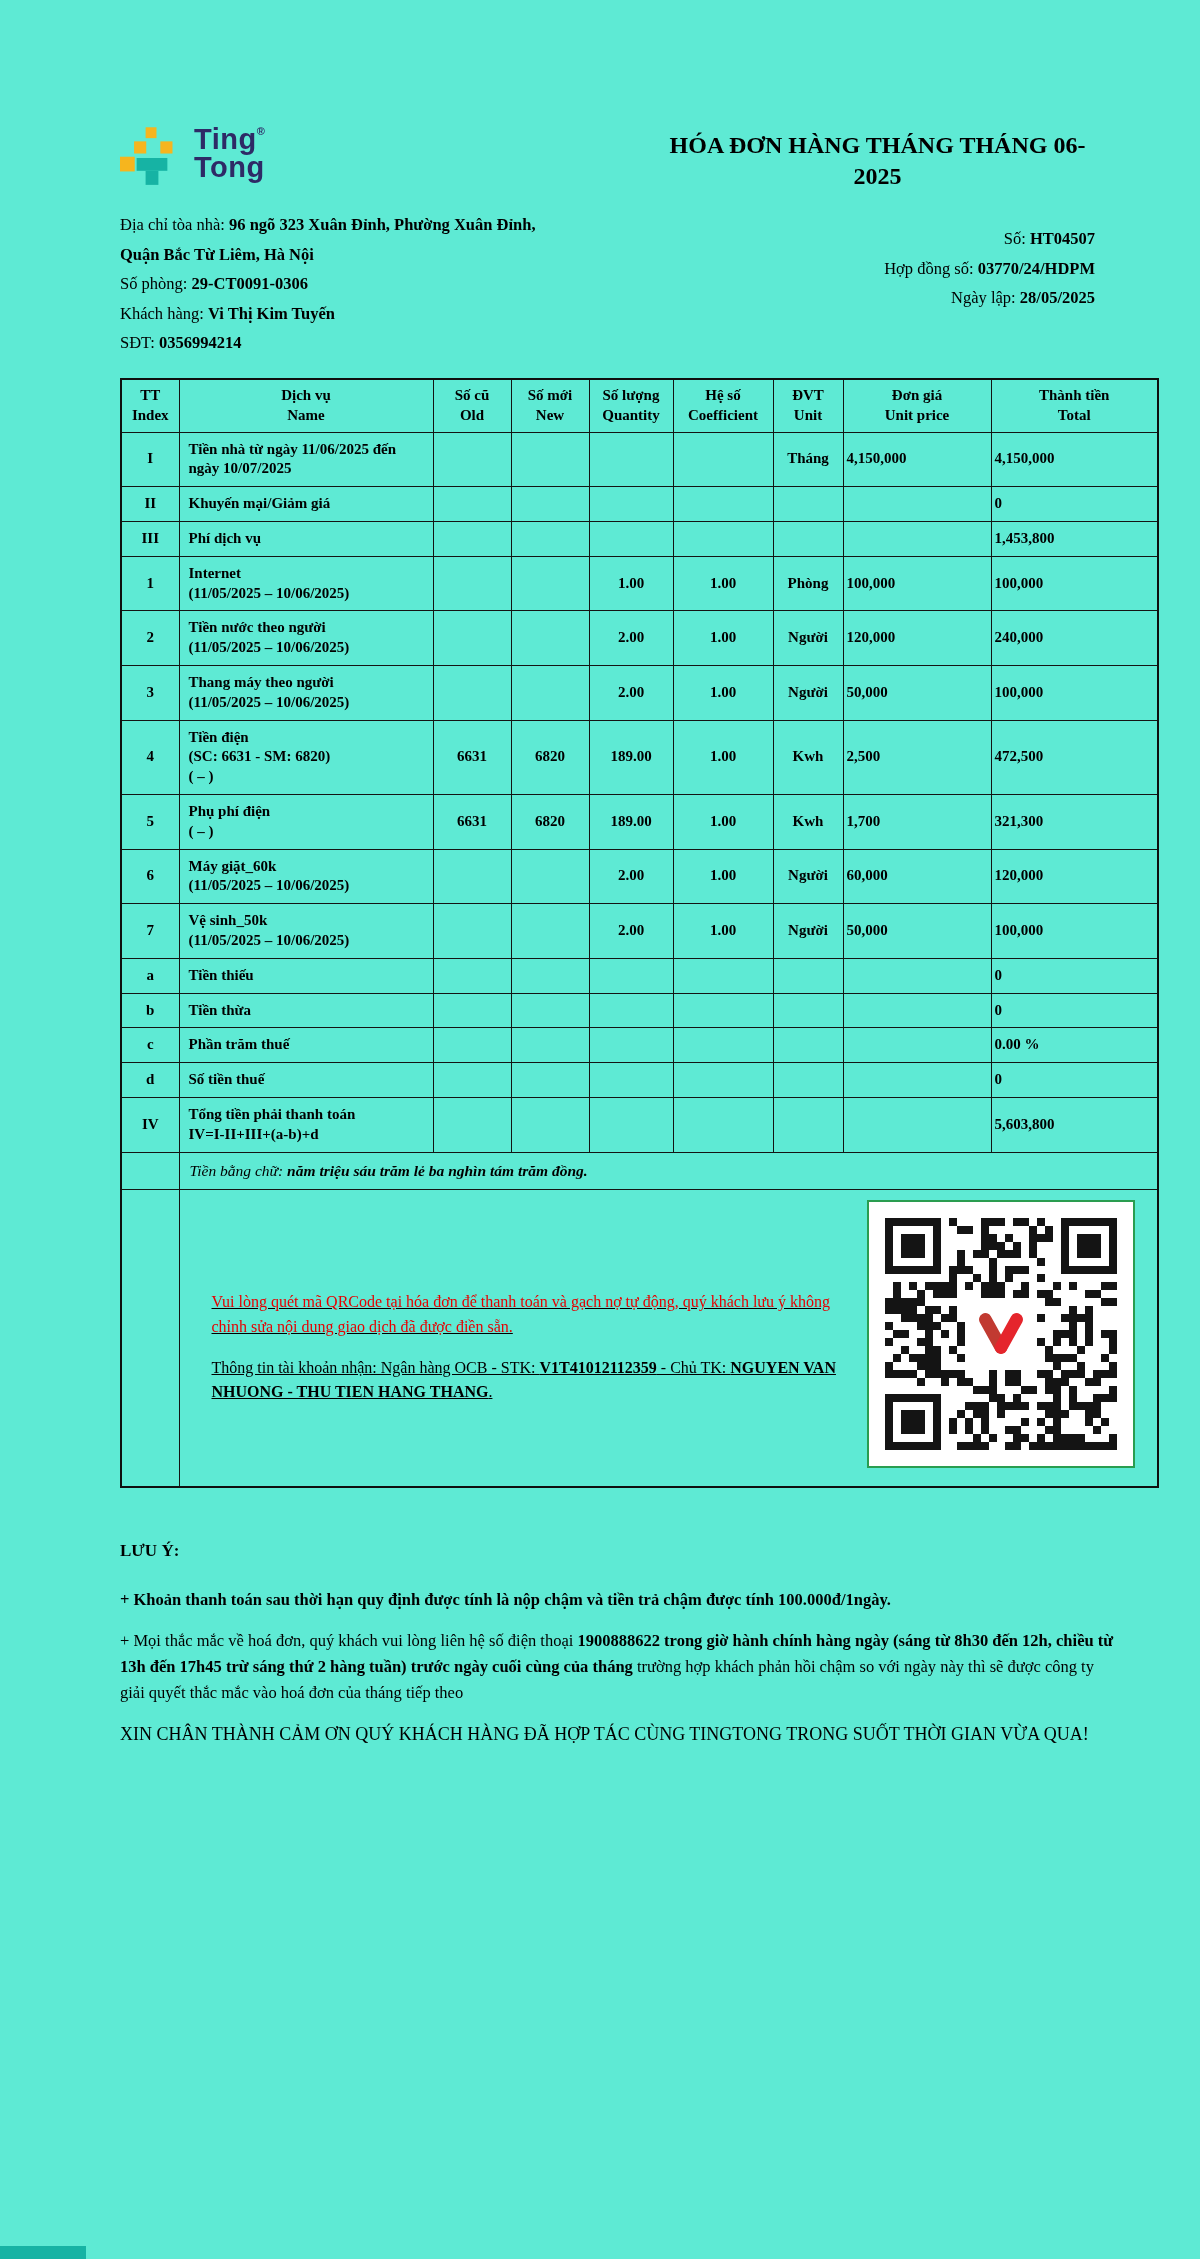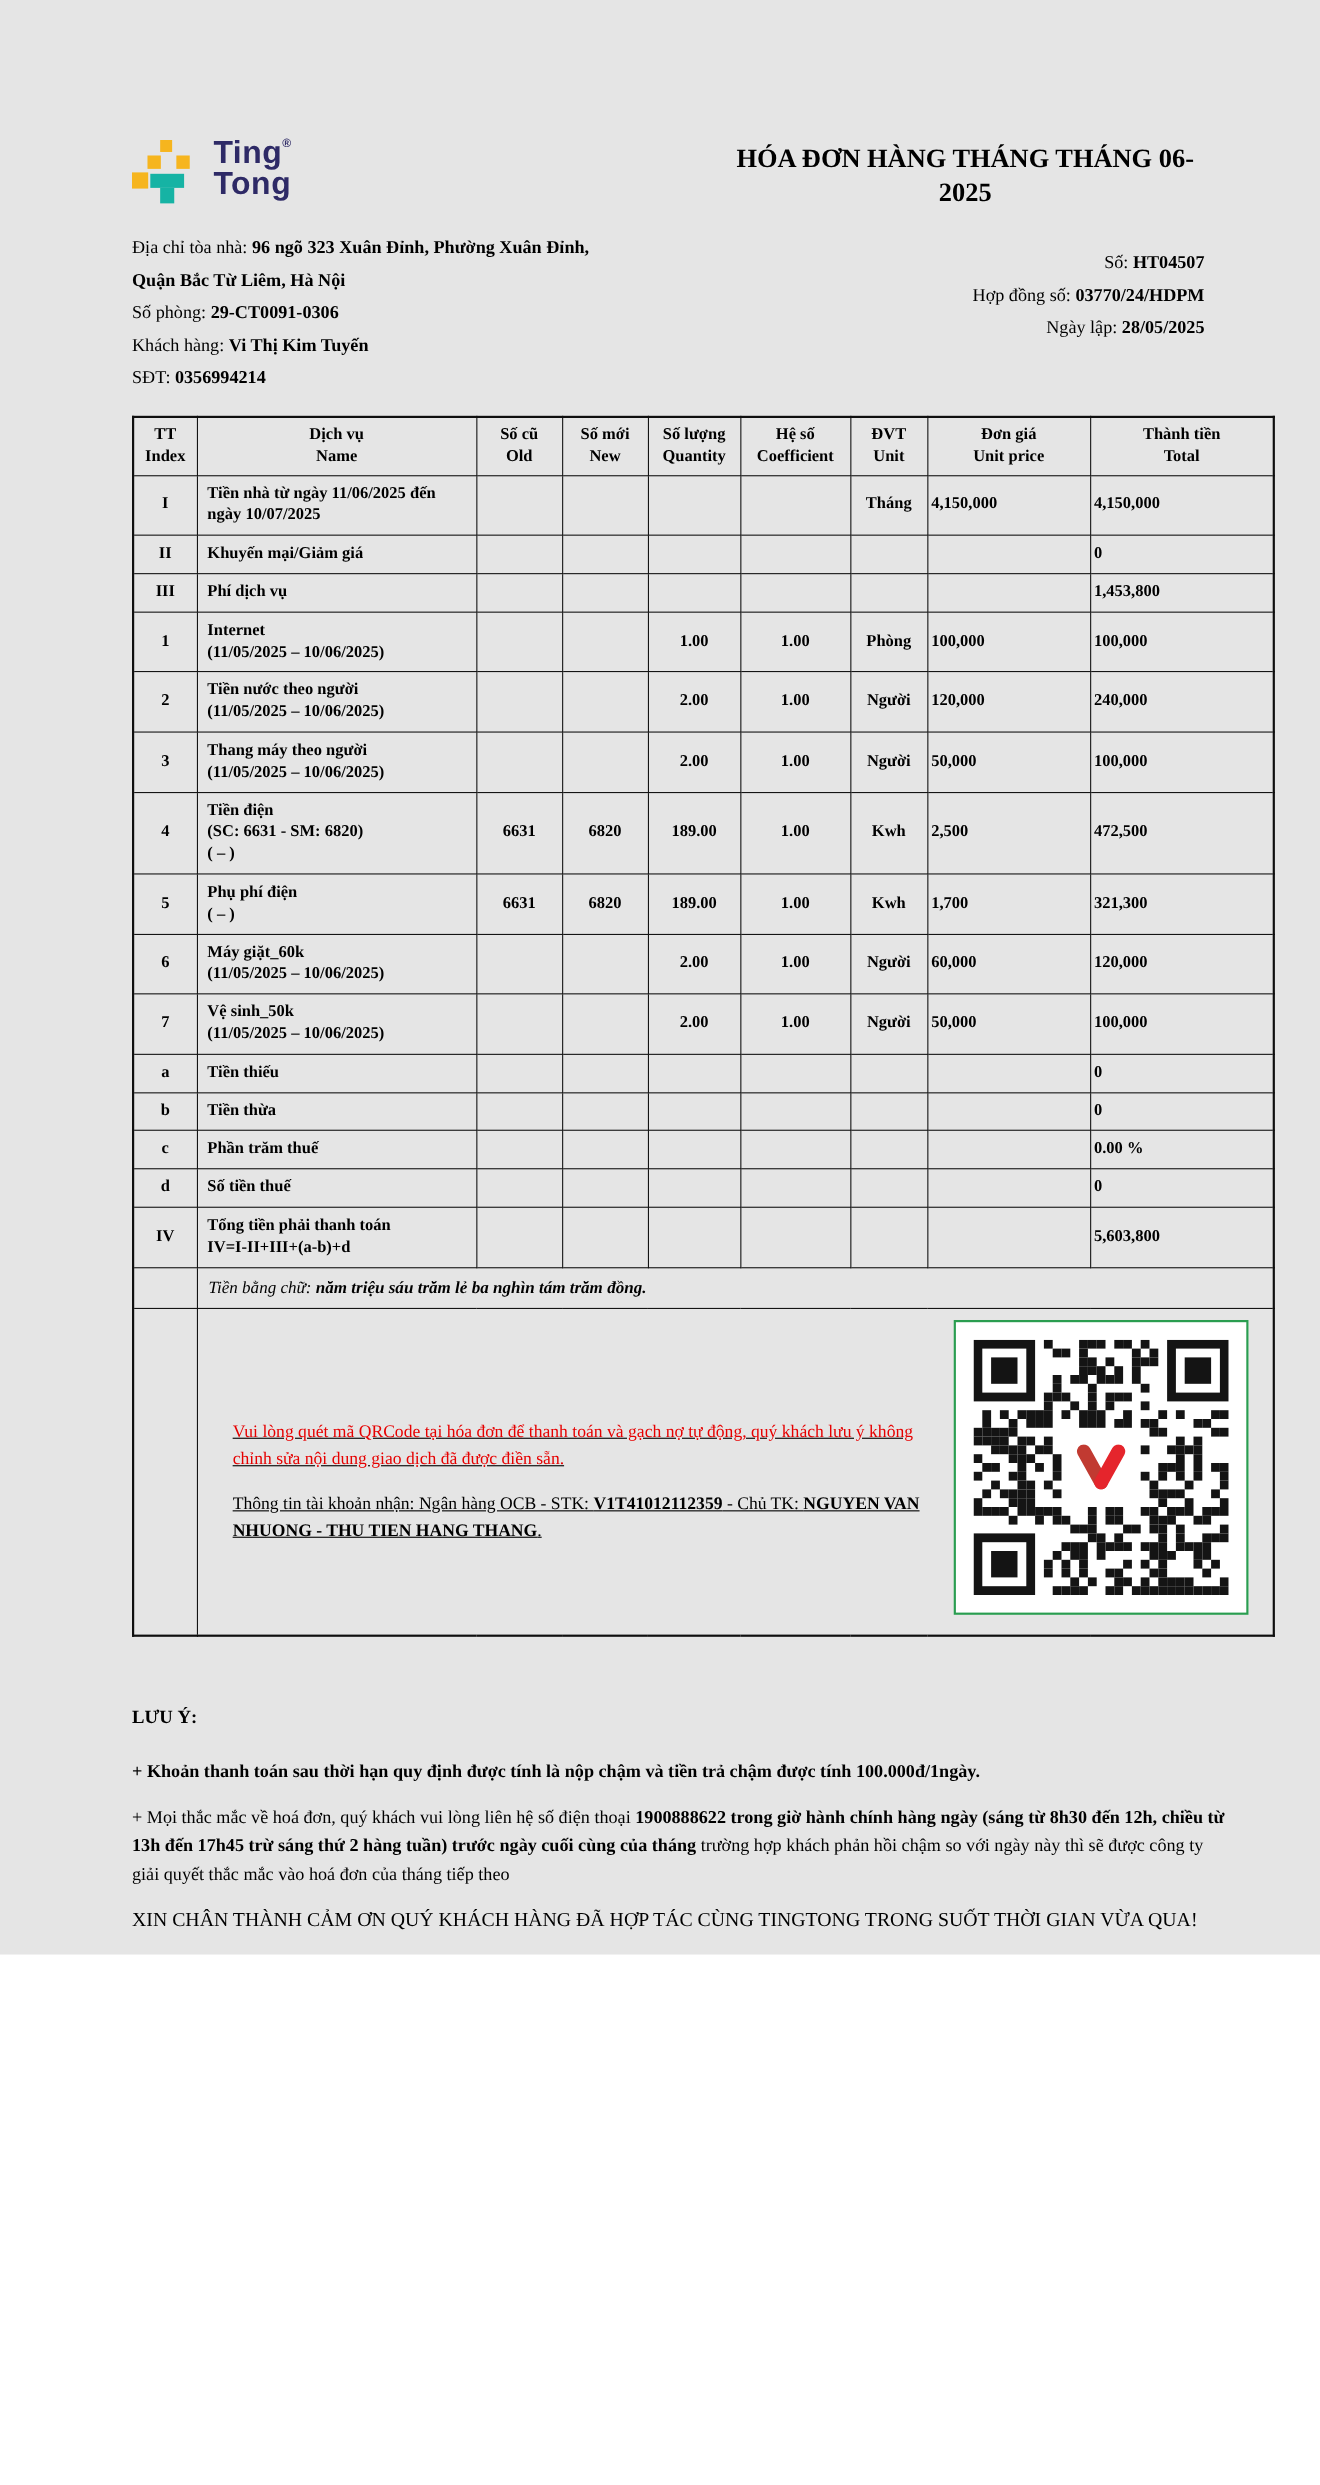--- a/index.html
+++ b/index.html
@@ -1,16 +1,16 @@
 <!DOCTYPE html>
 <html><head>
 <meta charset="utf-8">
 <style>
   html,body{margin:0;padding:0;background:#fff;}
-  .page{position:relative;width:1200px;height:1777px;background:#e5e5e5;overflow:hidden;
+  .page{position:relative;width:1200px;height:2259px;background:#5eead4;overflow:hidden;
         font-family:"Liberation Serif","DejaVu Serif",serif;color:#000;}
 
   
   .logo{position:absolute;left:120px;top:126px;display:flex;align-items:flex-start;gap:10px;}
   .logo-text{font-family:"Liberation Sans","DejaVu Sans",sans-serif;font-weight:800;
              font-size:29px;line-height:.95;color:#2e2a66;letter-spacing:.5px;}
   .logo-text sup{font-size:11px;vertical-align:top;line-height:1;}
   .doc-title{position:absolute;right:95px;top:130px;width:455px;text-align:center;
              font-weight:bold;font-size:24px;line-height:1.28;}
 
@@ -42,21 +42,21 @@
   .pay-text{width:630px;font-weight:normal;margin-top:92px;}
   .qr-note{margin:0;color:#e60000;font-size:16px;line-height:1.55;}
   .acct{margin:16px 0 0 0;font-size:16px;line-height:1.55;color:#000;}
   .qr-box{position:relative;border:2.5px solid #2a9d50;background:#fff;
           padding:16px;margin-top:2px;line-height:0;}
   .qr-heart{position:absolute;left:50%;top:50%;transform:translate(-50%,-50%);
             width:58px;height:58px;background:#fff;display:flex;align-items:center;justify-content:center;}
 
   
   .notes{position:absolute;left:120px;top:1532px;width:1000px;font-size:16.5px;line-height:1.58;}
-  .notes p{margin:16px 0 15px 0;}
+  .notes p{margin:6px 0 15px 0;}
   .notes .heading{font-weight:bold;font-size:17px;margin-bottom:22px;}
   .notes .thanks{font-weight:normal;font-size:18px;line-height:1.5;margin-top:6px;}
 
   .accent-bar{position:absolute;left:0;top:2246px;width:86px;height:13px;background:#16b3a4;}
 </style>
 </head>
 <body>
 
 <div class="page">
 

